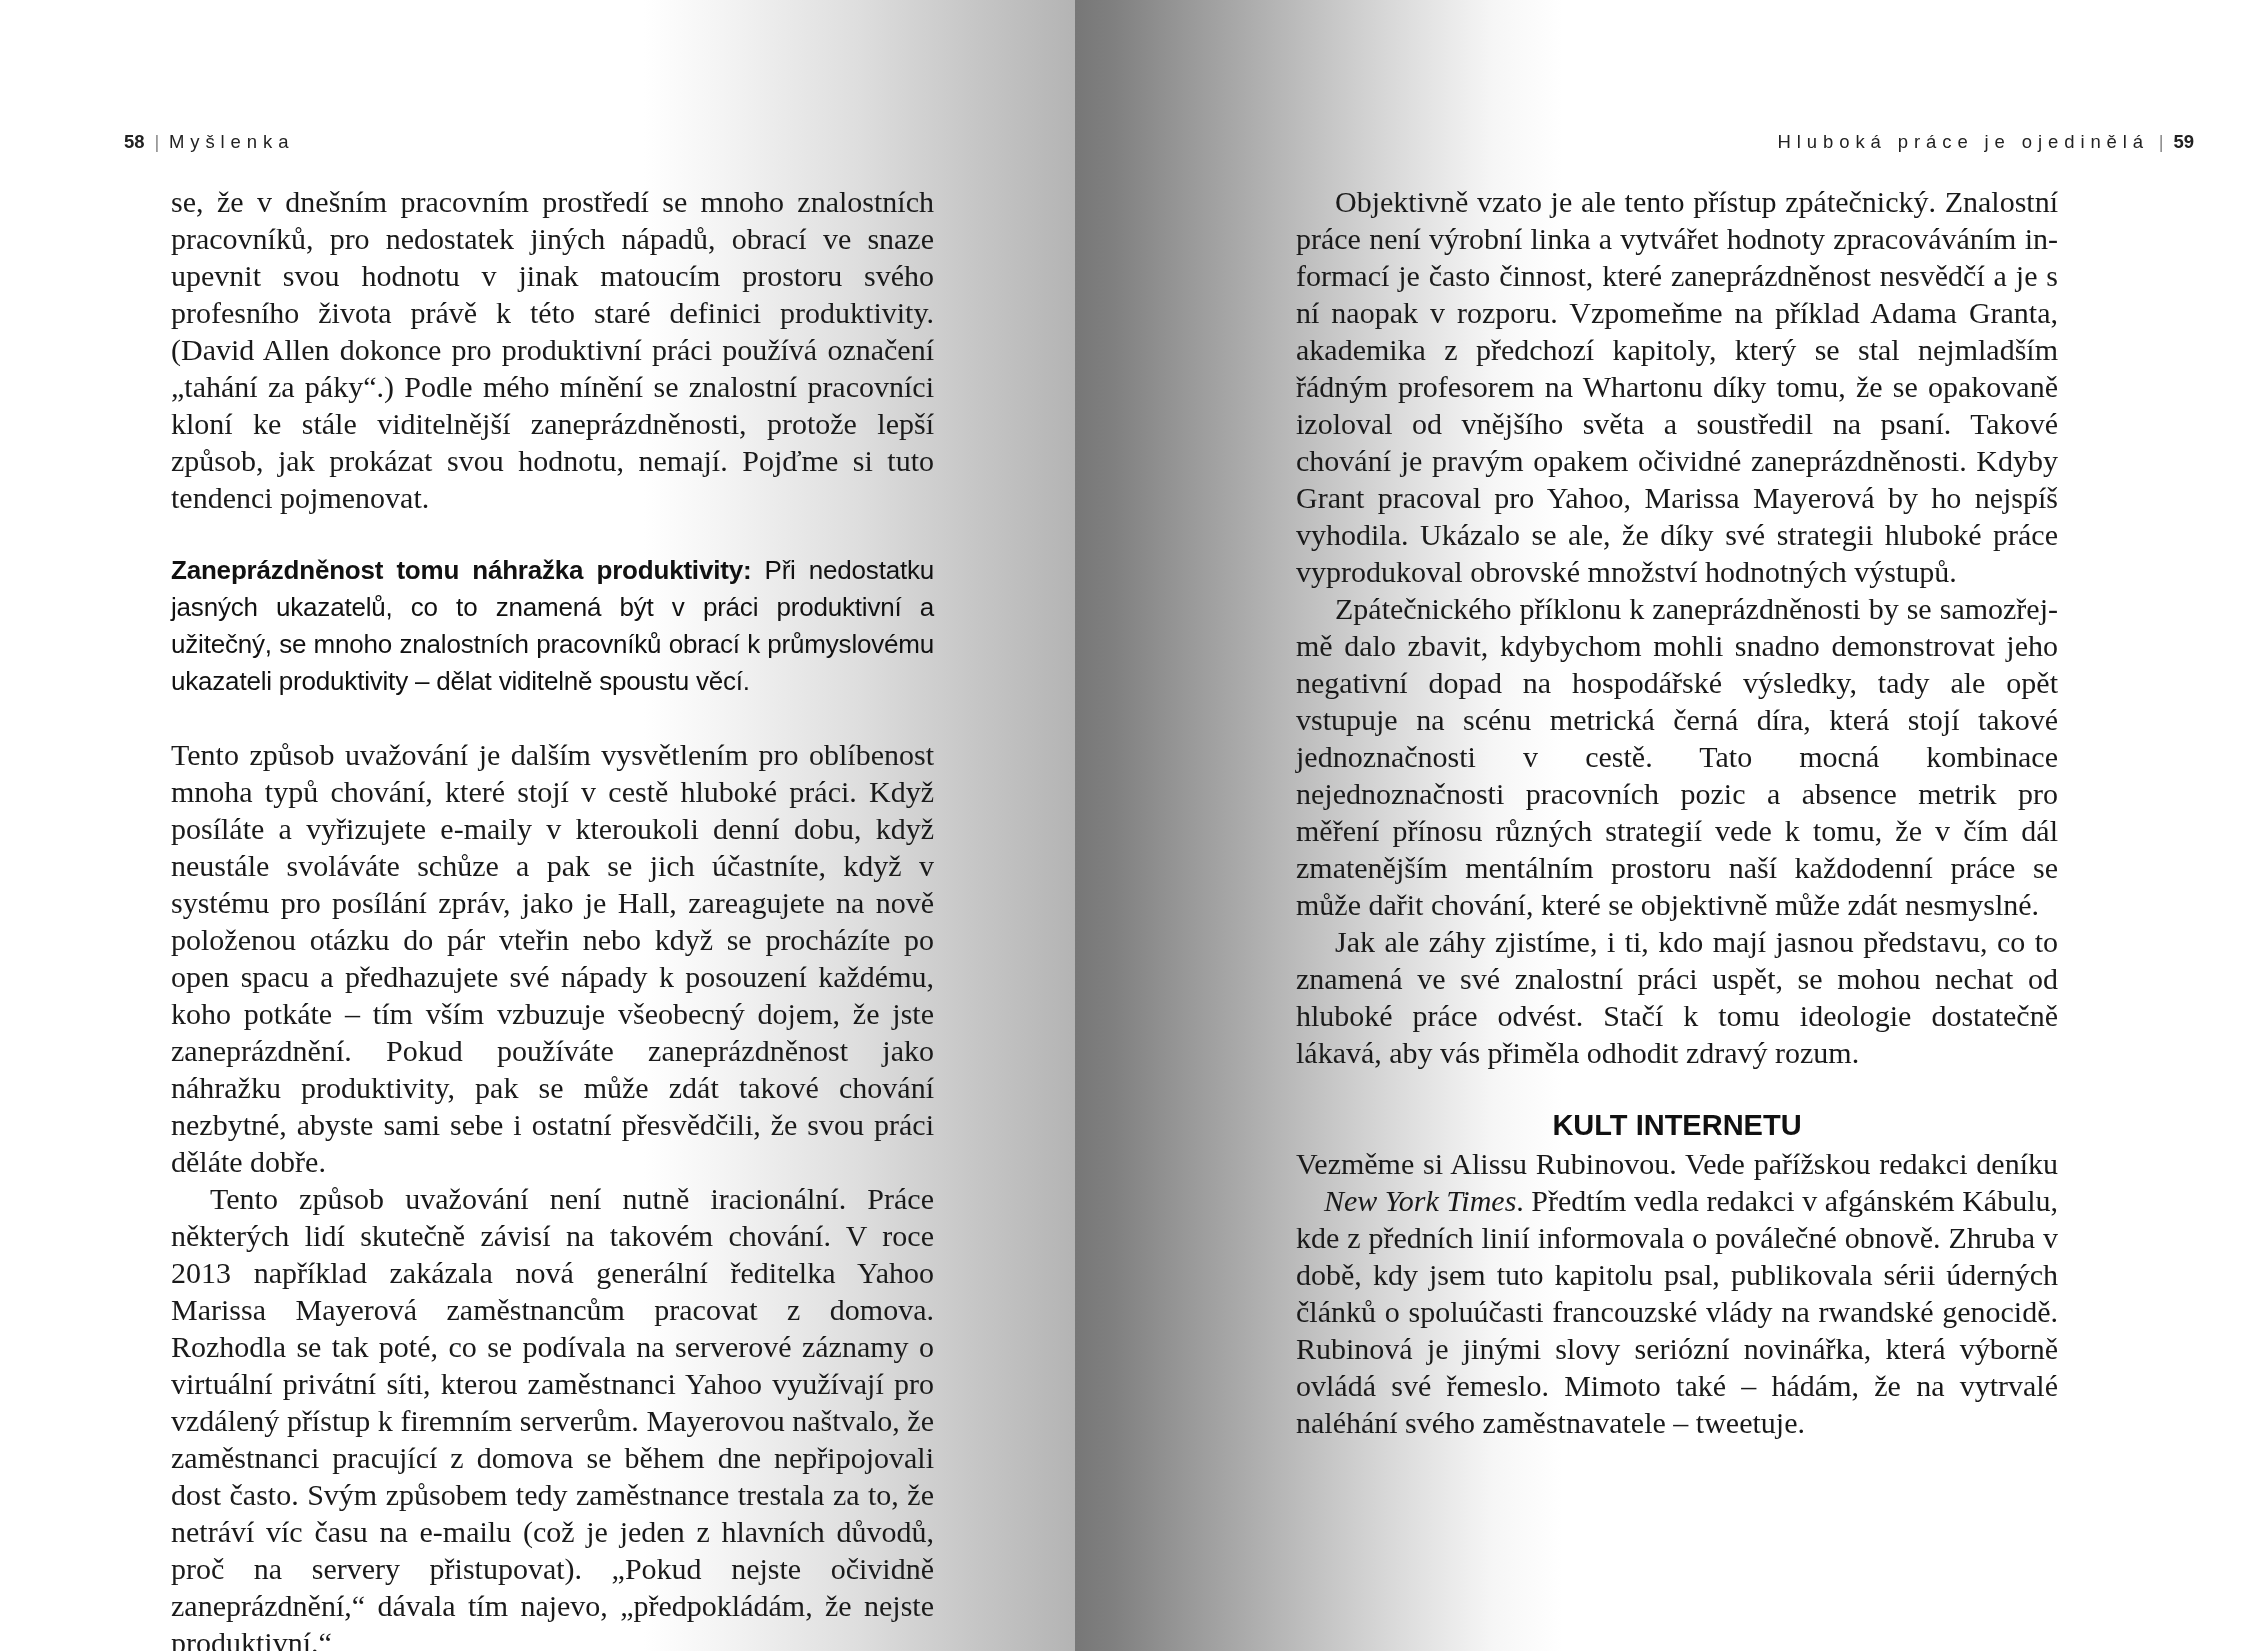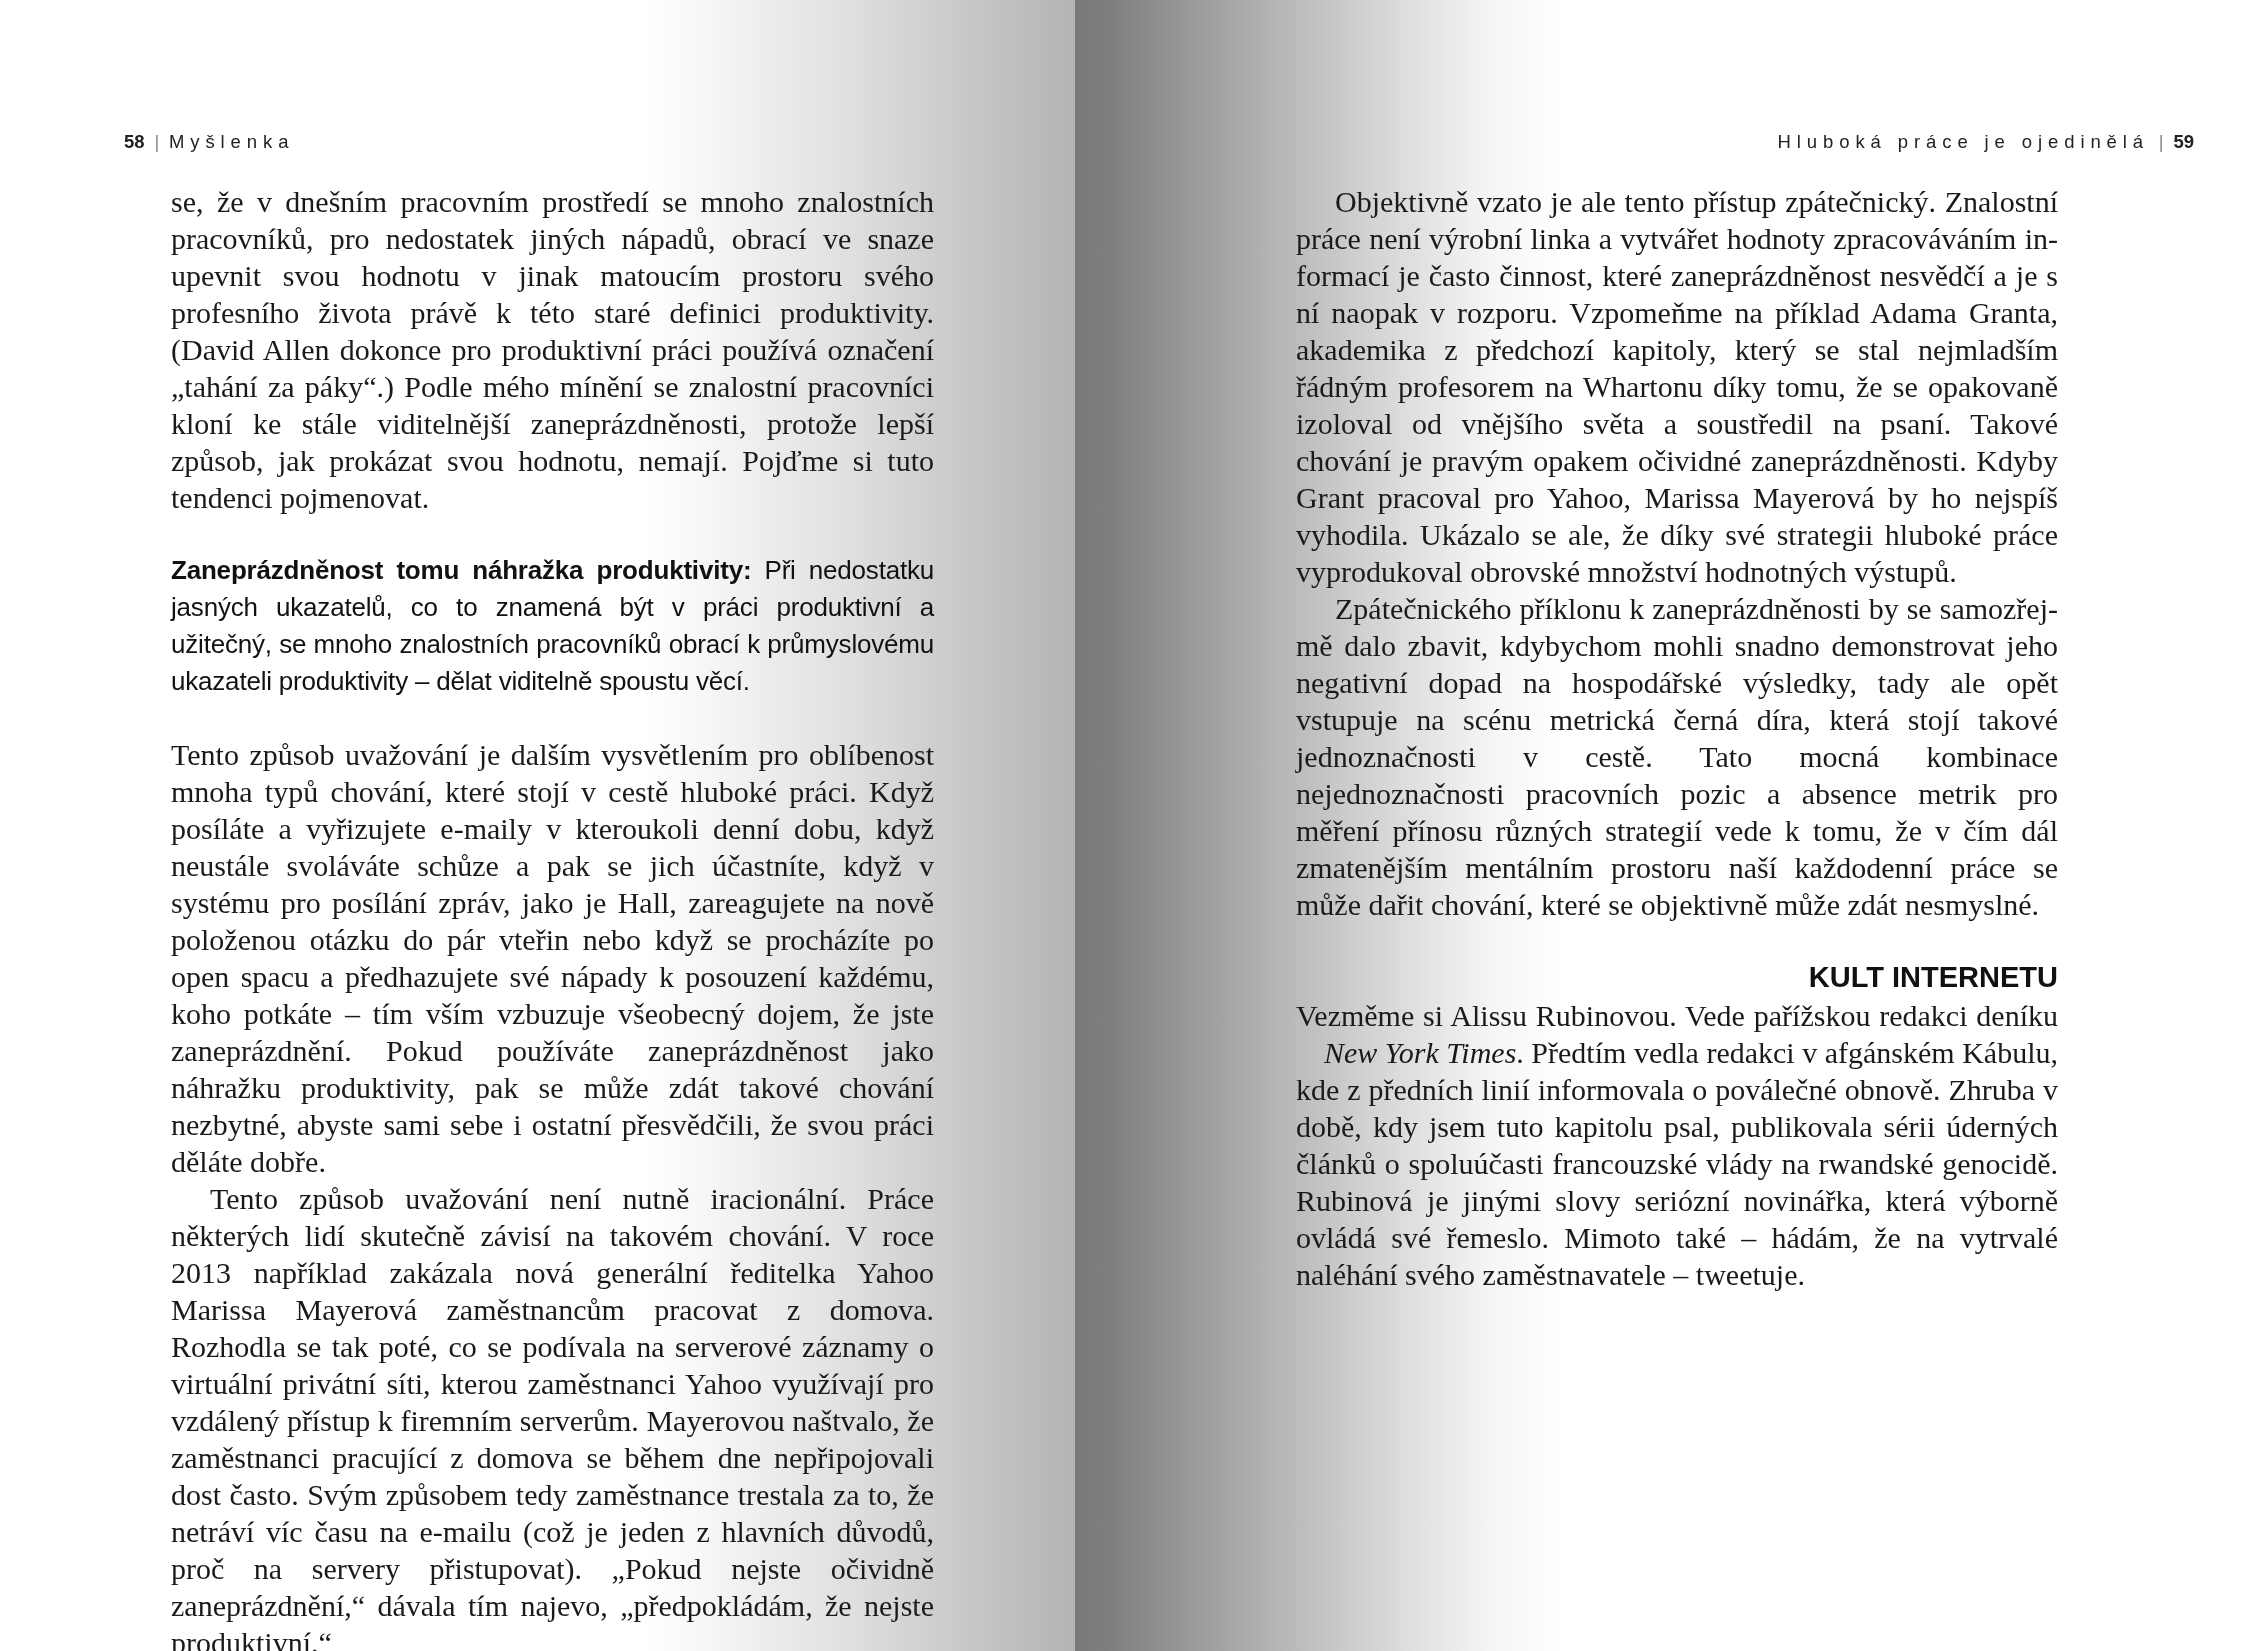--- a/index.html
+++ b/index.html
@@ -41,21 +41,21 @@
     p.gap-after { margin-bottom: 36px; }
     .definition {
       font-family: "Liberation Sans", "DejaVu Sans", sans-serif;
       font-size: 26px; line-height: 37px; letter-spacing: -0.2px;
       color: #111;
     }
     .definition .term { font-weight: bold; }
     .section-heading {
       font-family: "Liberation Sans", "DejaVu Sans", sans-serif;
       font-size: 29px; line-height: 36px; margin-top: 36px; margin-bottom: 2px;
-      color: #111; text-align: right;
+      color: #111; text-align: center;
     }
     em { font-style: italic; margin-left: 28px; }
   </style>
 </head>
 <body>
 
 <div class="page page-left">
   <div class="running-head rh-left">
     <span class="num">58</span><span class="sep">|</span><span>Myšlenka</span>
   </div>
@@ -69,16 +69,17 @@
 
 <div class="page page-right">
   <div class="running-head rh-right">
     <span>Hluboká práce je ojedinělá</span><span class="sep">|</span><span class="num">59</span>
   </div>
 </div>
 
 <div class="text-block tb-right">
   <p class="indent">Objektivně vzato je ale tento přístup zpátečnický. Znalostní práce není výrobní linka a vytvářet hodnoty zpracováváním in­formací je často činnost, které zaneprázdněnost nesvědčí a je s ní naopak v rozporu. Vzpomeňme na příklad Adama Granta, akade­mika z předchozí kapitoly, který se stal nejmladším řádným pro­fesorem na Whartonu díky tomu, že se opakovaně izoloval od vnějšího světa a soustředil na psaní. Takové chování je pravým opakem očividné zaneprázdněnosti. Kdyby Grant pracoval pro Yahoo, Marissa Mayerová by ho nejspíš vyhodila. Ukázalo se ale, že díky své strategii hluboké práce vyprodukoval obrovské množ­ství hodnotných výstupů.</p>
   <p class="indent">Zpátečnického příklonu k zaneprázdněnosti by se samozřej­mě dalo zbavit, kdybychom mohli snadno demonstrovat jeho ne­gativní dopad na hospodářské výsledky, tady ale opět vstupuje na scénu metrická černá díra, která stojí takové jednoznačnos­ti v cestě. Tato mocná kombinace nejednoznačnosti pracovních pozic a absence metrik pro měření přínosu různých strategií vede k tomu, že v čím dál zmatenějším mentálním prostoru naší každodenní práce se může dařit chování, které se objektivně může zdát nesmyslné.</p>
+  <p class="indent">Jak ale záhy zjistíme, i ti, kdo mají jasnou představu, co to znamená ve své znalostní práci uspět, se mohou nechat od hlubo­ké práce odvést. Stačí k tomu ideologie dostatečně lákavá, aby vás přiměla odhodit zdravý rozum.</p>
   <h2 class="section-heading">KULT INTERNETU</h2>
   <p><span>Vezměme si Alissu Rubinovou. Vede pařížskou redakci deníku </span><em>New York Times</em><span>. Předtím vedla redakci v afgánském Kábulu, kde z předních linií informovala o poválečné obnově. Zhruba v době, kdy jsem tuto kapitolu psal, publikovala sérii úderných článků o spoluúčasti francouzské vlády na rwandské genocidě. Rubino­vá je jinými slovy seriózní novinářka, která výborně ovládá své řemeslo. Mimoto také – hádám, že na vytrvalé naléhání svého zaměstnavatele – tweetuje.</span></p>
 </div>
 
 
 </body></html>

